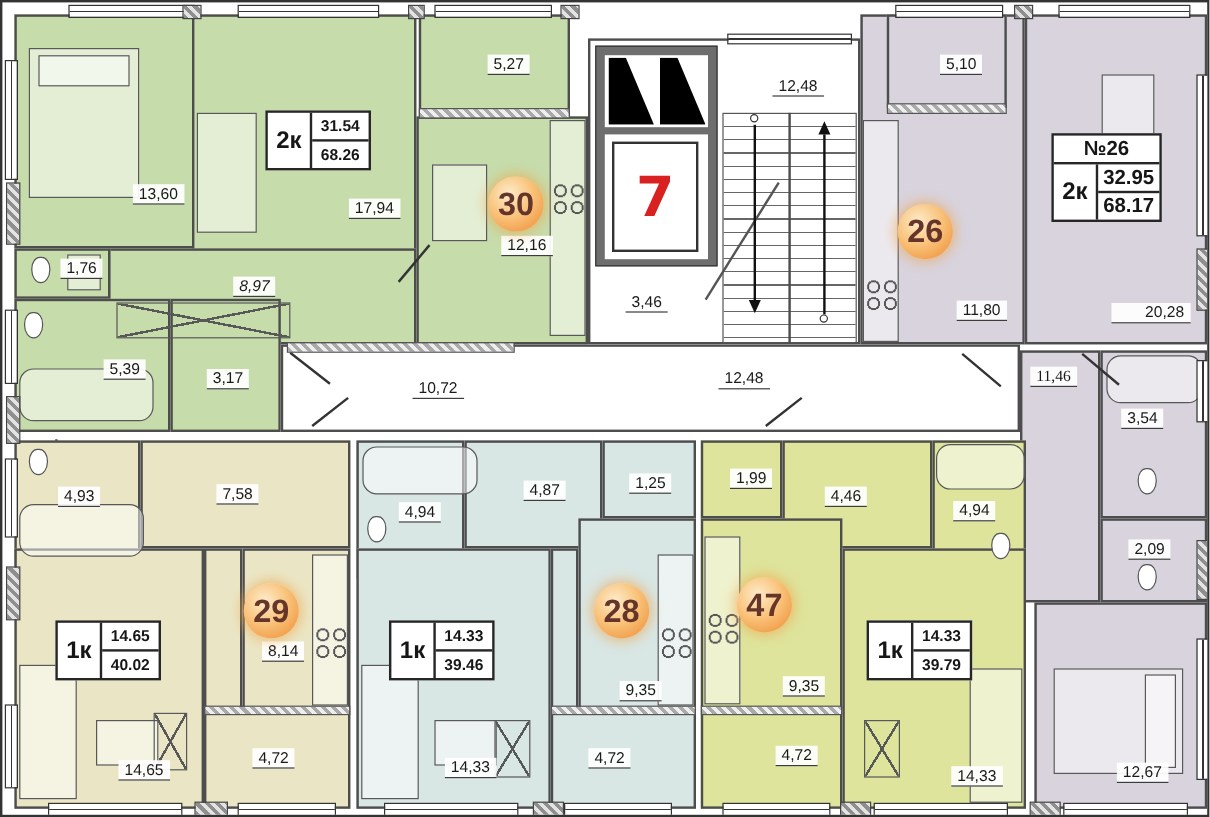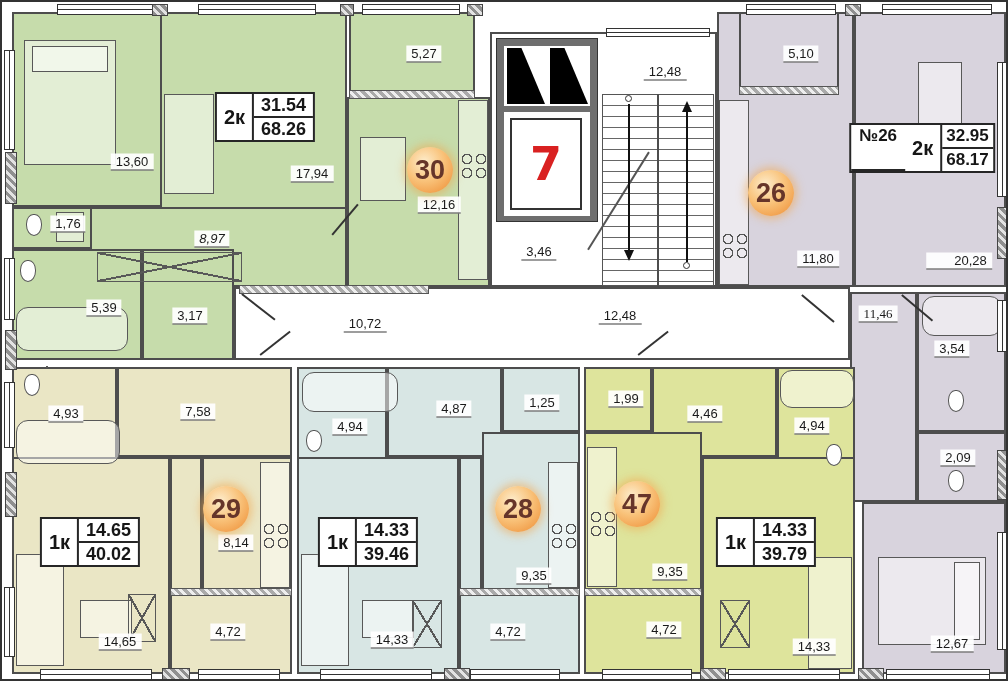--- a/index.html
+++ b/index.html
@@ -12,23 +12,23 @@
   .bl {background:#d8e6e4;}
   .ye {background:#dee49c;}
   .wh {background:#ffffff;}
   .dim{position:absolute;transform:translate(-50%,-50%);font-size:13px;color:#1a1a1a;
        background:rgba(255,255,255,.92);padding:0 5px 1px;border-bottom:1.5px solid #3c3c3c;
        white-space:nowrap;line-height:15px;z-index:30;}
   .atable{position:absolute;transform:translate(-50%,-50%);display:flex;background:#fff;
        border:2px solid #262626;color:#161616;font-weight:bold;z-index:30;}
   .atable .t{font-size:20px;padding:2px 7px;display:flex;align-items:center;border-right:2px solid #262626;}
   .atable .vals{display:flex;flex-direction:column;}
-  .atable .vals span{font-size:18px;padding:1px 7px;line-height:20px;}
+  .atable .vals span{font-size:13px;padding:1px 7px;line-height:20px;}
   .atable .vals span:first-child{border-bottom:2px solid #262626;}
-  .atable26{position:absolute;transform:translate(-50%,-50%);display:flex;flex-direction:row;
+  .atable26{position:absolute;transform:translate(-50%,-50%);display:flex;flex-direction:column;
        background:#fff;border:2px solid #262626;color:#161616;font-weight:bold;z-index:30;}
   .atable26 .hdr{font-size:17px;text-align:center;border-bottom:2px solid #262626;padding:1px 8px;}
   .atable26 .row{display:flex;}
   .atable26 .t{font-size:20px;padding:2px 7px;display:flex;align-items:center;border-right:2px solid #262626;}
   .atable26 .vals{display:flex;flex-direction:column;}
   .atable26 .vals span{font-size:17px;padding:1px 4px;line-height:20px;}
   .atable26 .vals span:first-child{border-bottom:2px solid #262626;}
   .badge{position:absolute;width:46px;height:46px;border-radius:50%;transform:translate(-50%,-50%);
        background:radial-gradient(circle at 38% 32%, #fdeccb 0%, #f9c37b 45%, #f2a14e 78%, #ea9240 100%);
        box-shadow:0 0 9px 3px rgba(243,166,77,.55);display:flex;align-items:center;justify-content:center;

